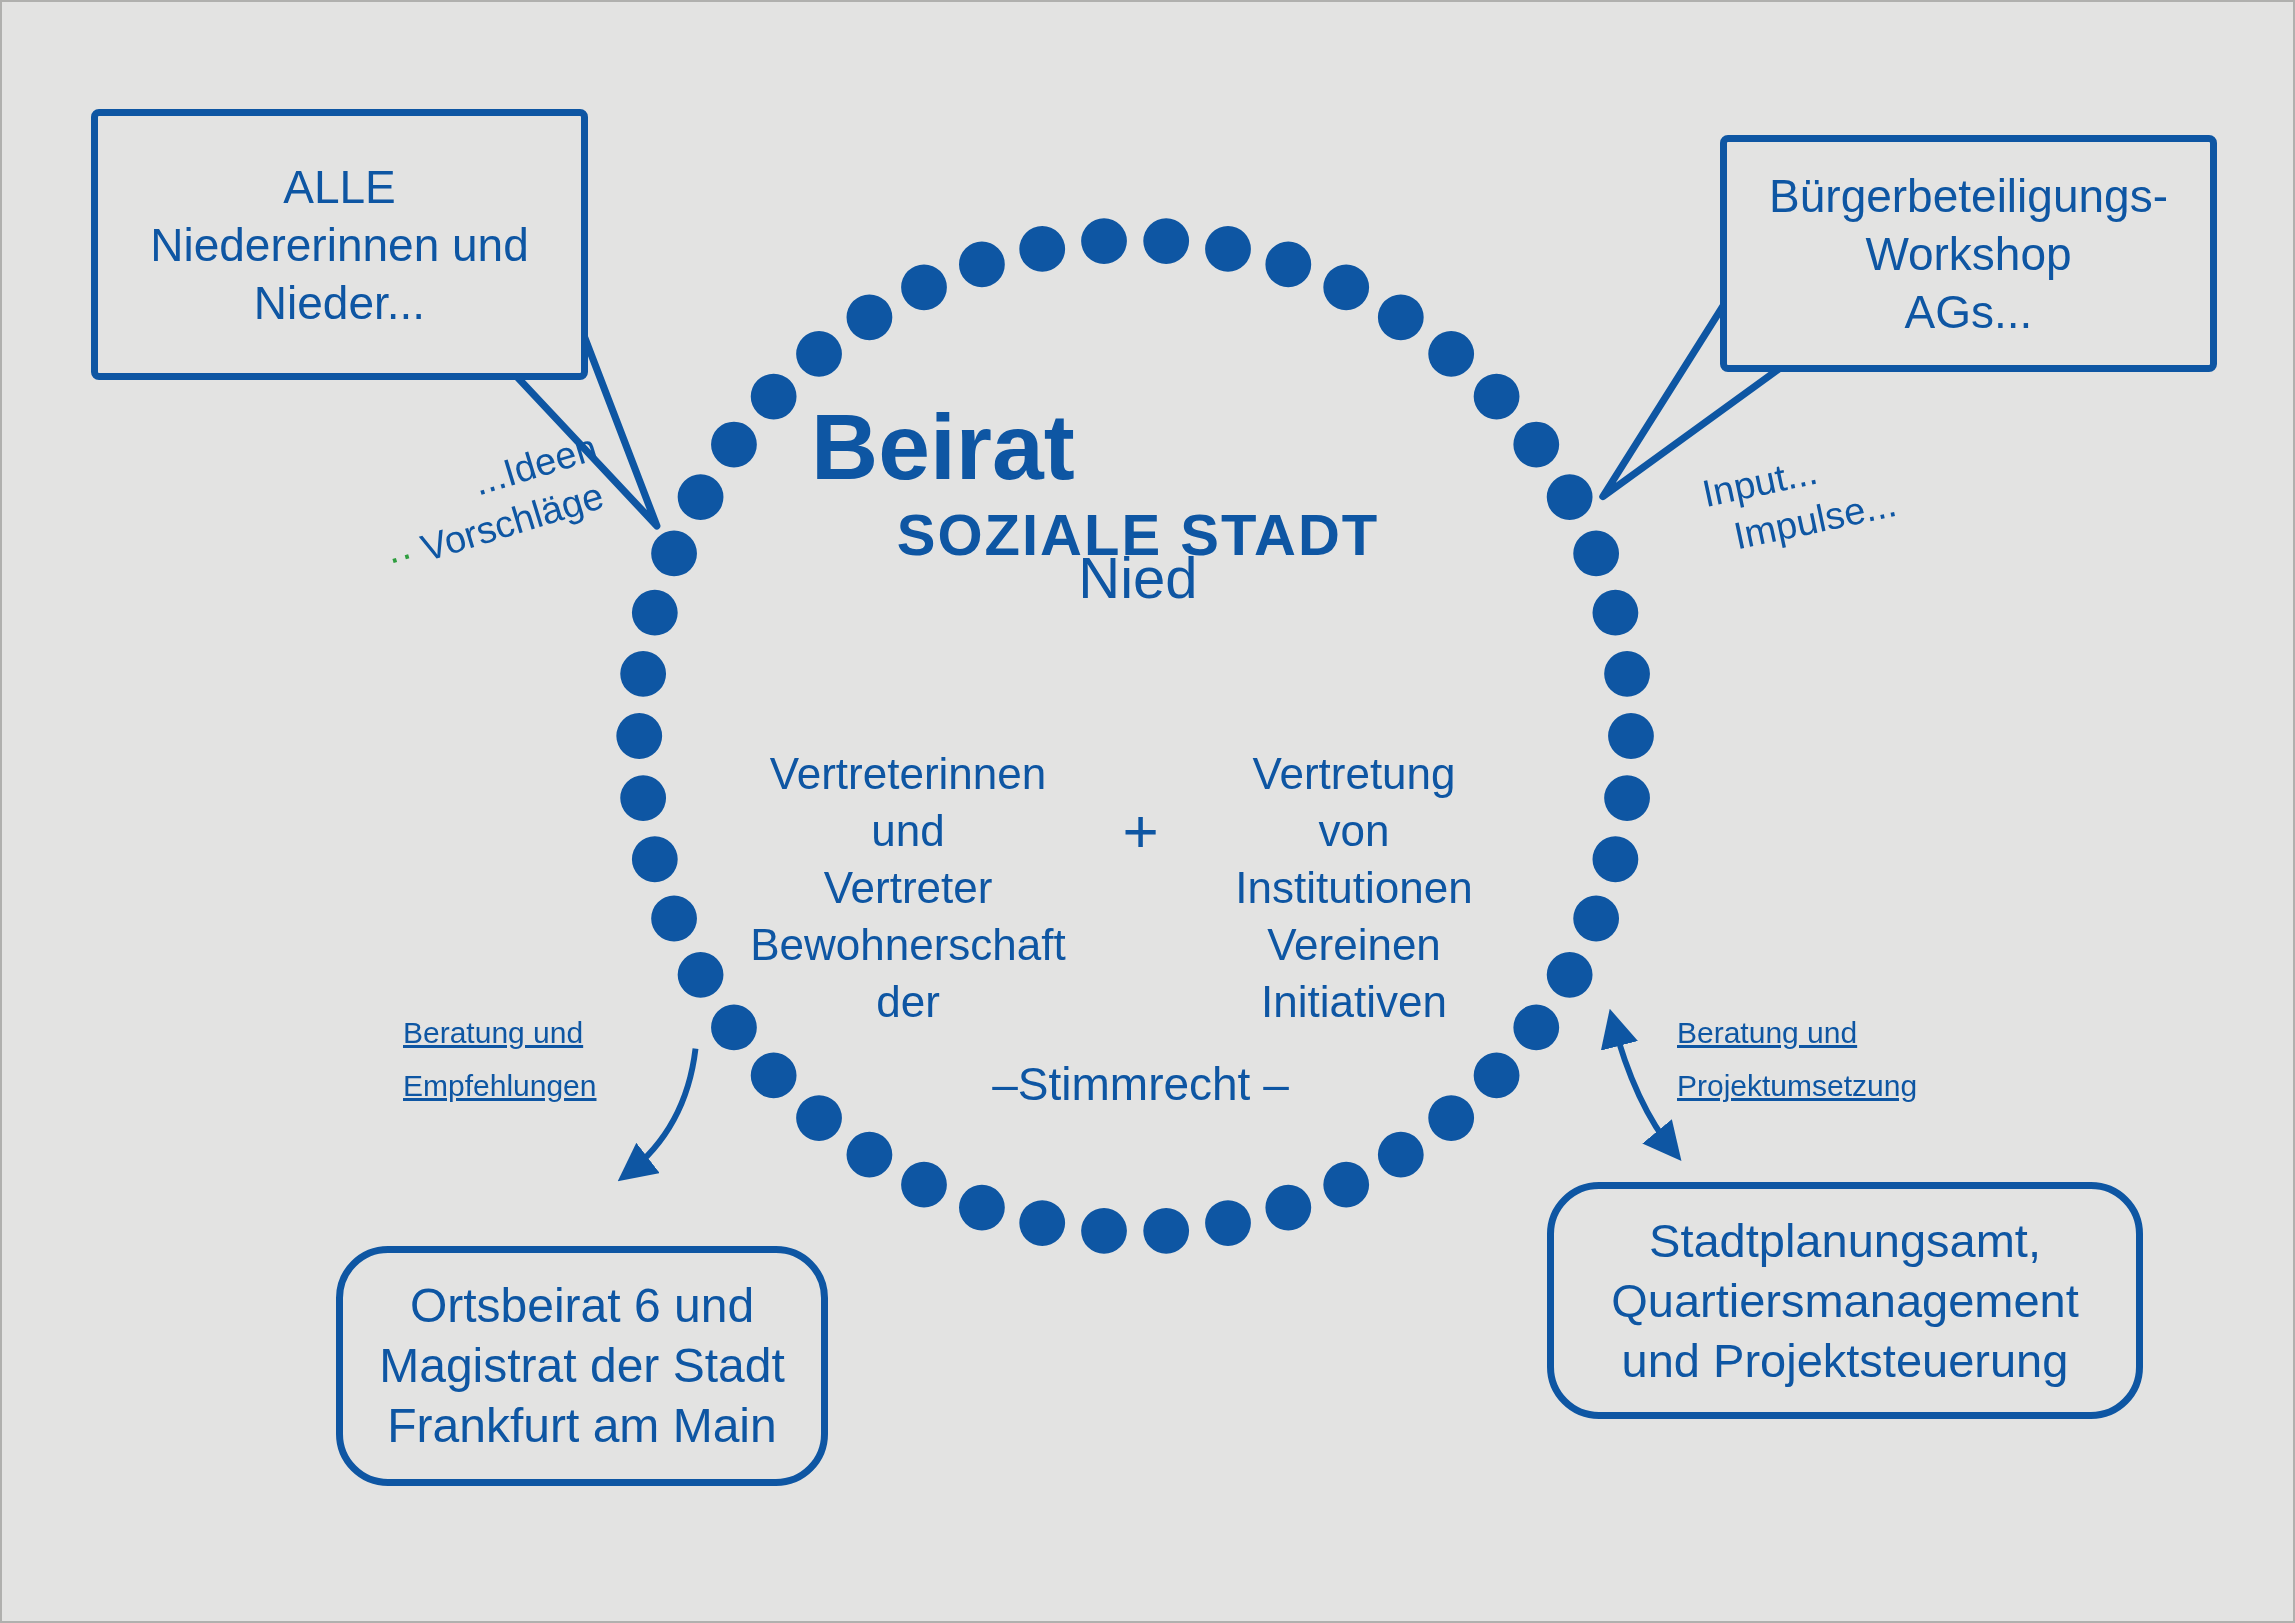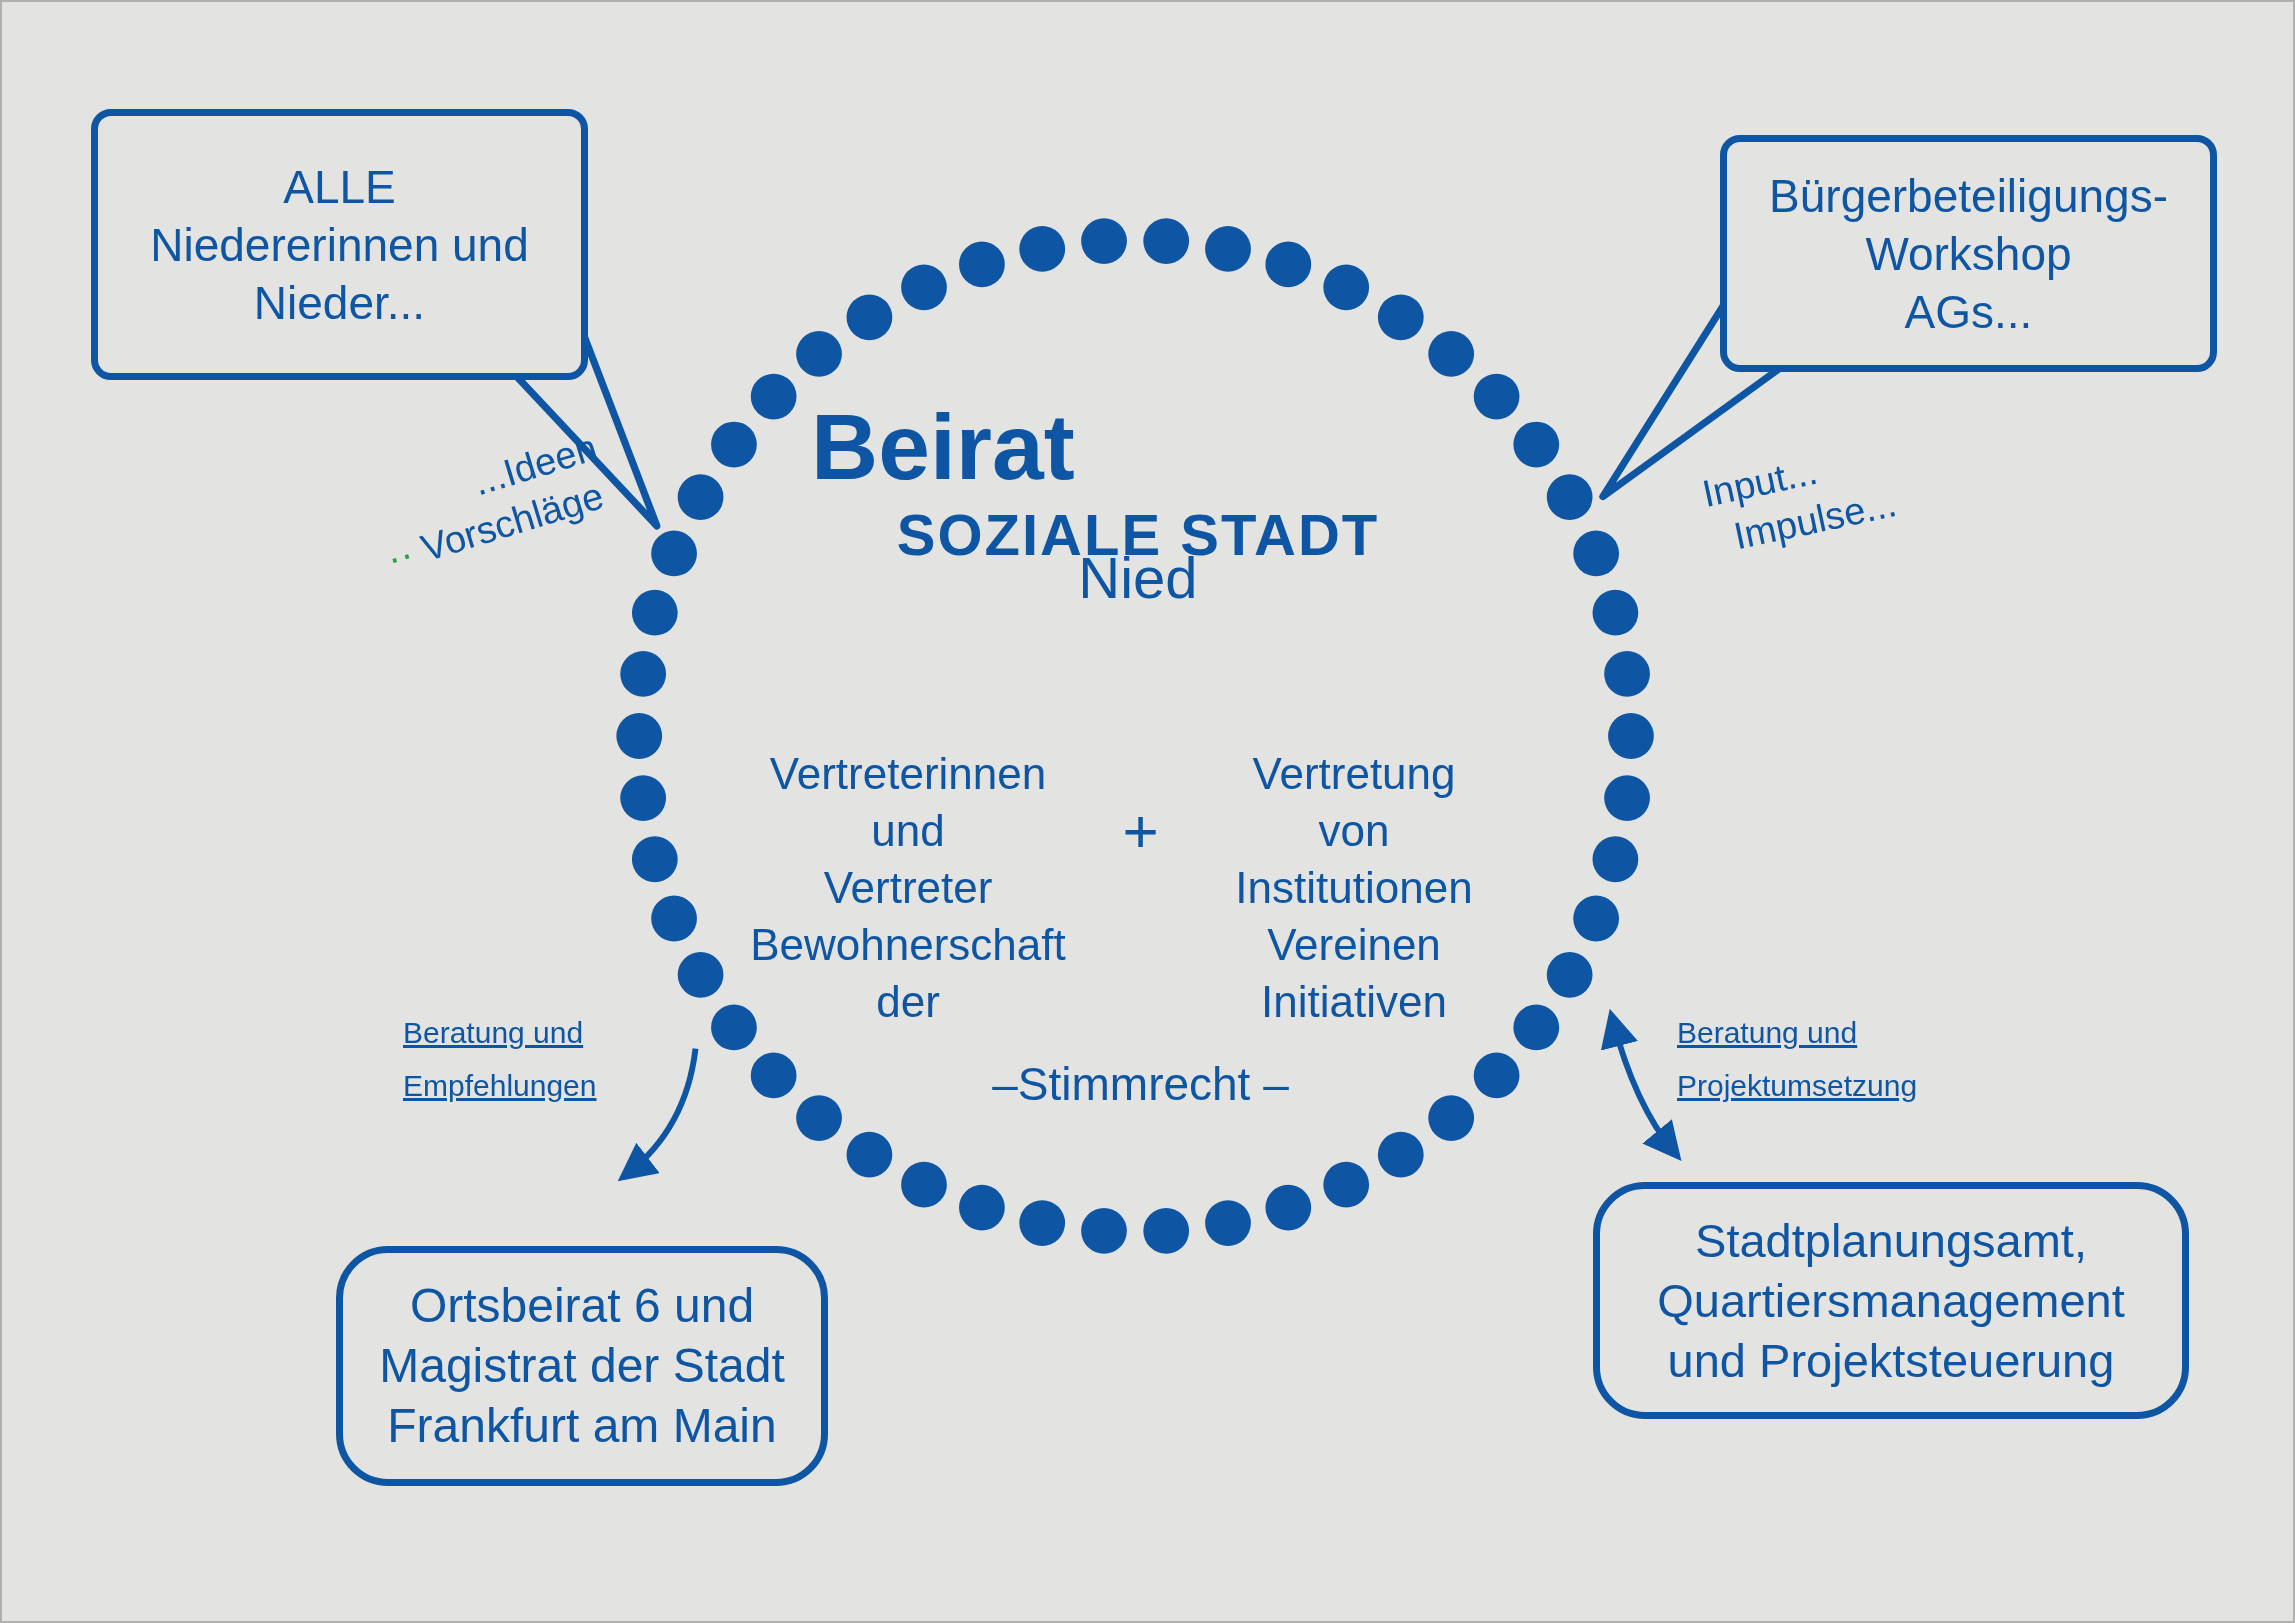--- a/index.html
+++ b/index.html
@@ -13,32 +13,32 @@
     color:#0e56a3;
     overflow:hidden;
   }
   svg.overlay{position:absolute;left:0;top:0;}
   .abs{position:absolute;}
 
   
   .callout{
     position:absolute;
     border:7.2px solid #0e56a3;
-    border-radius:20px;
+    border-radius:8px;
     background:#e3e3e2;
     display:flex;flex-direction:column;justify-content:center;align-items:center;
     text-align:center;
     z-index:2;
   }
   .callout .ln{line-height:58px;white-space:nowrap;}
   .c-tl{left:89px;top:107px;width:483px;height:257px;font-size:46px;}
   .c-tr{left:1718px;top:133px;width:483px;height:223px;font-size:46px;}
   .b-bl{left:334px;top:1244px;width:478px;height:226px;font-size:48px;border-radius:52px;}
   .b-bl .ln{line-height:60px;}
-  .b-br{left:1545px;top:1180px;width:582px;height:223px;font-size:47px;border-radius:52px;margin-left:46px;}
+  .b-br{left:1545px;top:1180px;width:582px;height:223px;font-size:47px;border-radius:52px;}
   .b-br .ln{line-height:60px;}
 
   
   .title{left:809px;top:364px;width:654px;text-align:left;font-size:93px;font-weight:700;margin-top:28px;}
   .sub1{left:809px;top:499px;width:654px;text-align:center;font-size:58px;font-weight:700;letter-spacing:2px;}
   .sub2{left:809px;top:542px;width:654px;text-align:center;font-size:58px;font-weight:500;}
   .col{width:432px;text-align:center;font-size:44px;line-height:57px;top:717px;margin-top:26px;}
   .col-l{left:690px;}
   .col-r{left:1136px;}
   .plus{left:1086px;top:789px;width:105px;text-align:center;font-size:62px;line-height:79px;}

